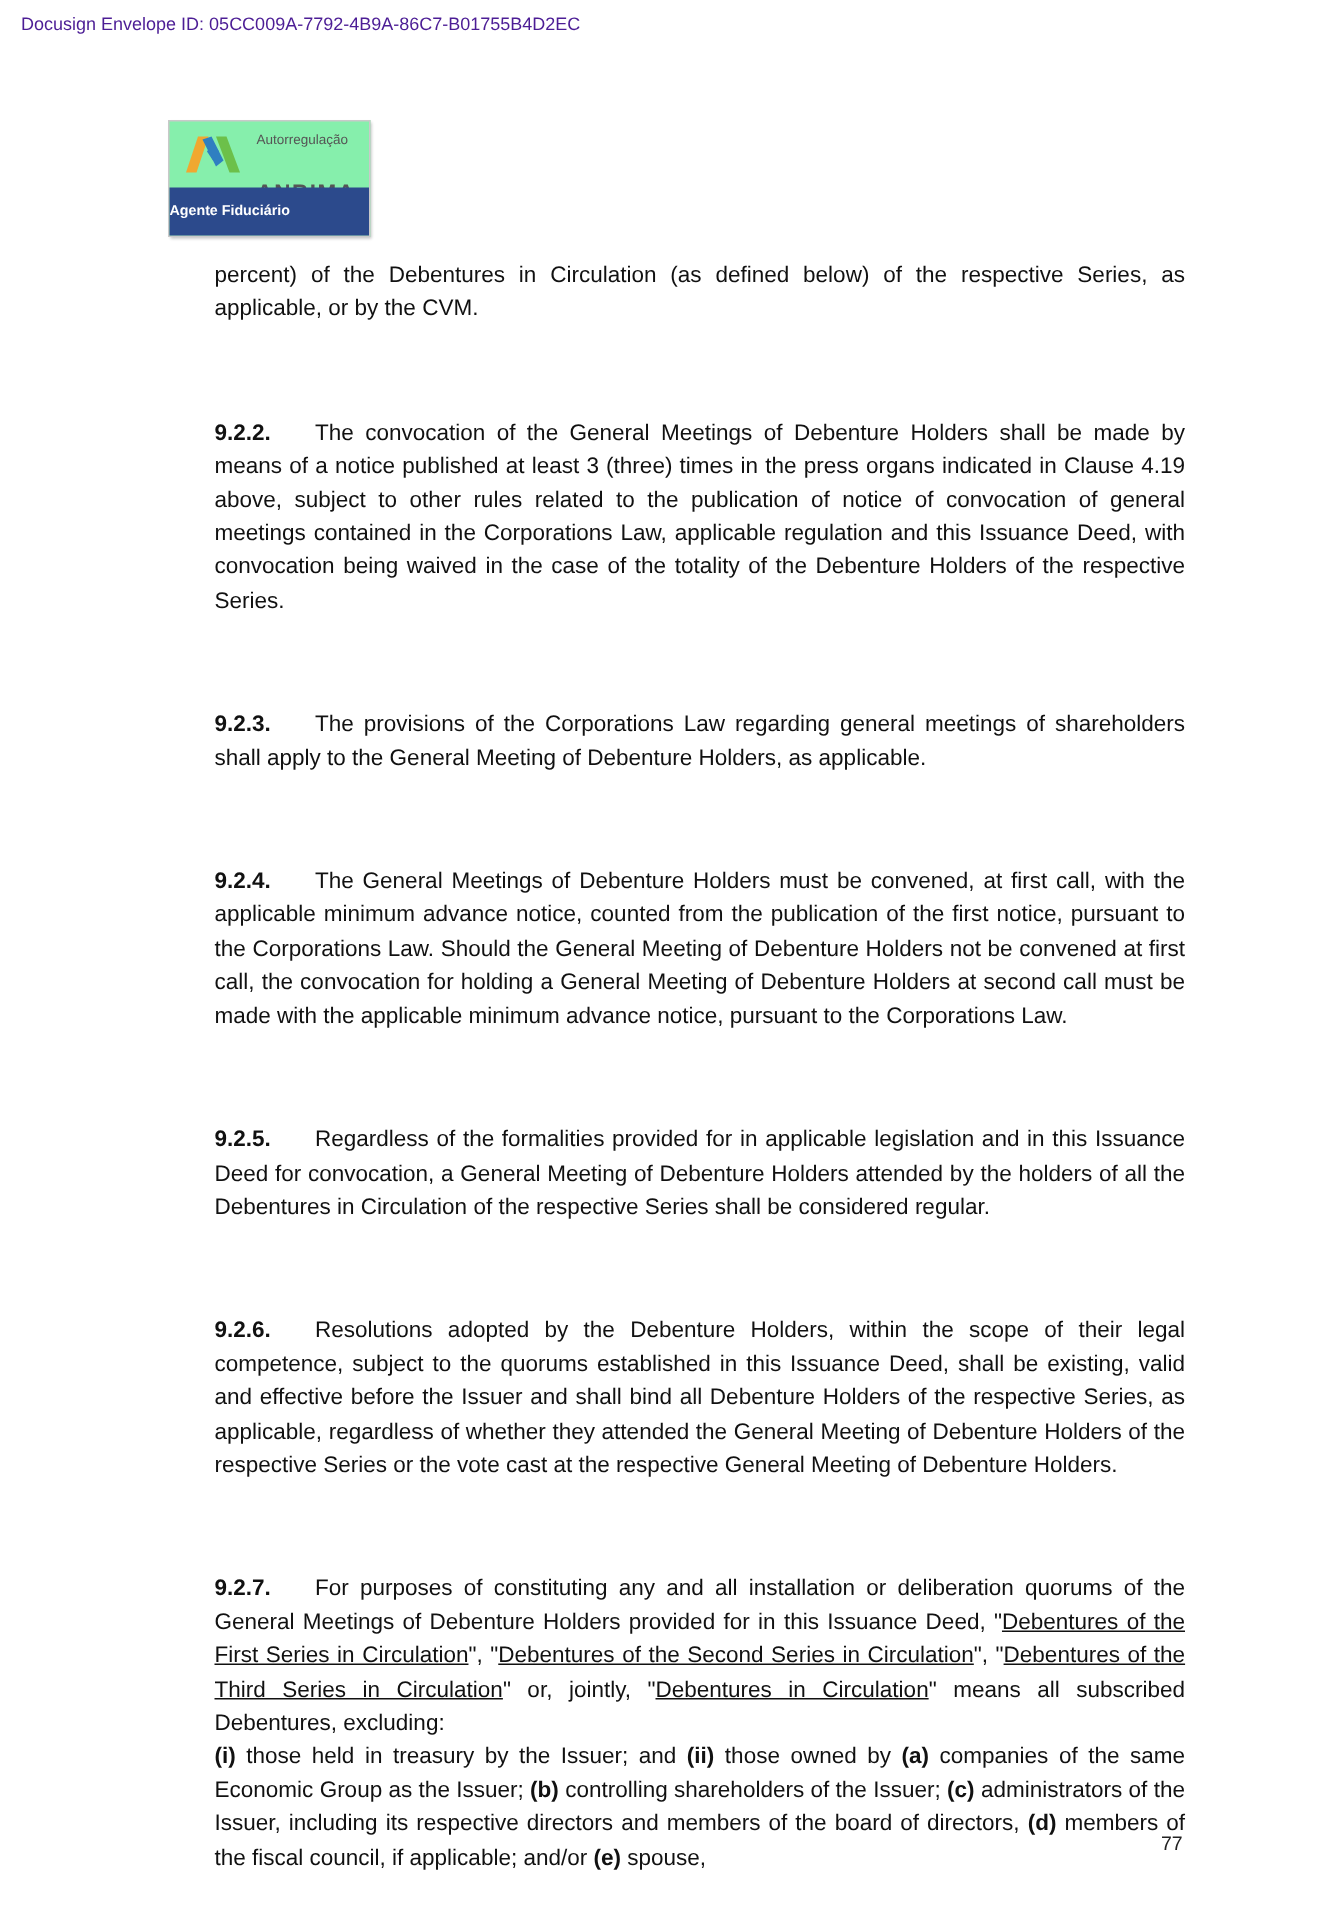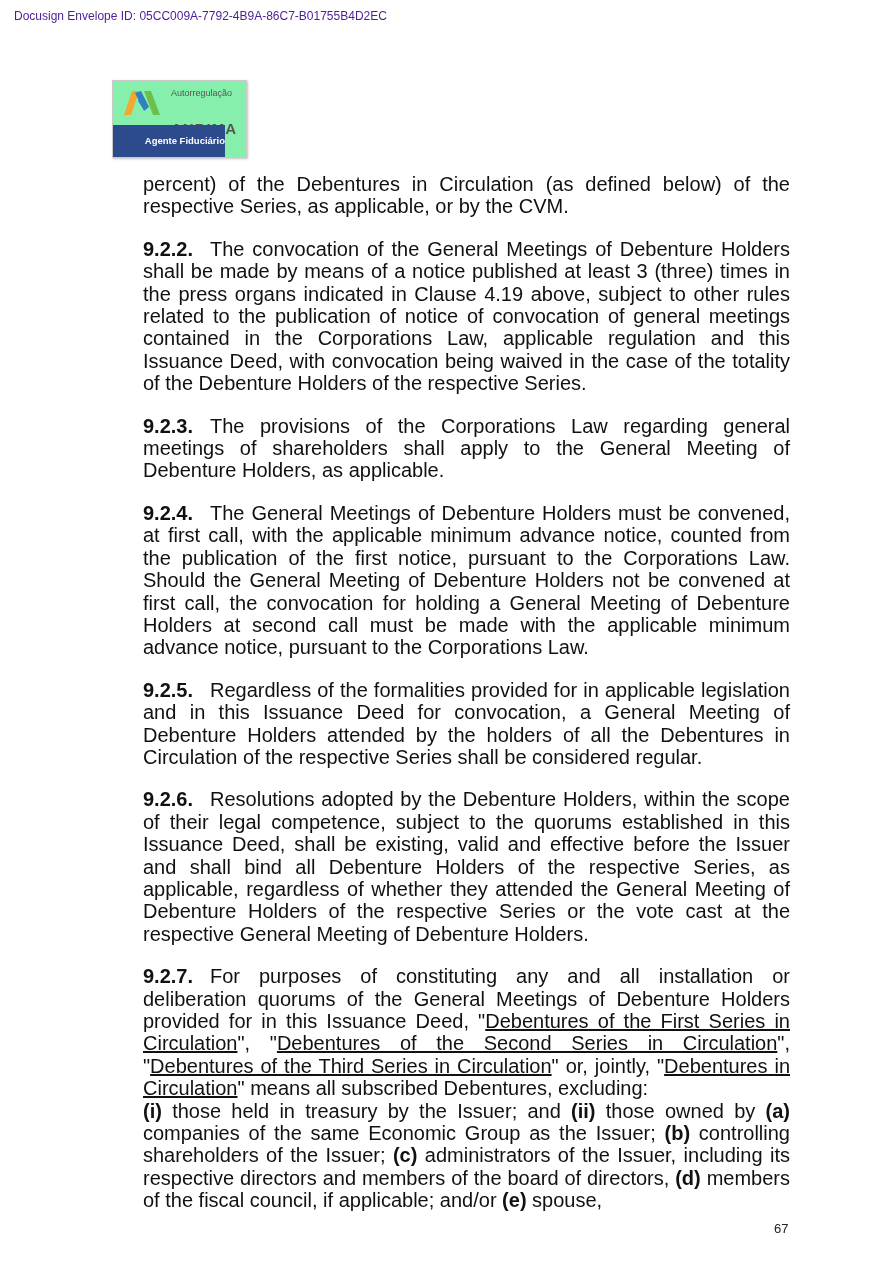--- a/index.html
+++ b/index.html
@@ -12,31 +12,31 @@
   .logo {
     position: absolute; left: 112px; top: 80px; width: 133px; height: 76px;
     border: 1px solid #c9c9c9; box-shadow: 1px 1px 2px rgba(0,0,0,0.25);
     background: #86efac;
   }
   .logo-top { position: absolute; left: 0; top: 0; width: 133px; height: 44px; }
   .logo-mark { position: absolute; left: 9px; top: 8px; width: 40px; height: 28px; }
   .logo-small { position: absolute; left: 58px; top: 7px; font-family: "Liberation Sans", sans-serif; font-size: 9px; color: #555; }
   .logo-big { position: absolute; left: 58px; top: 18px; font-family: "Liberation Sans", sans-serif; font-size: 15px; font-weight: bold; color: #555; letter-spacing: 1px; margin-top: 21px; }
   .logo-bottom {
-    position: absolute; left: 0; top: 44px; width: 112px; height: 32px;
+    position: absolute; left: 0; top: 44px; width: 133px; height: 32px;
     background: #2c4a8c; color: #fff; font-family: "Liberation Sans", sans-serif;
-    font-size: 9.5px; font-weight: bold; line-height: 32px; text-align: right;
+    font-size: 9.5px; font-weight: bold; line-height: 32px; text-align: left;
   }
   .content {
     position: absolute; left: 143px; top: 173px; width: 647px;
-    font-family: "Liberation Sans", sans-serif; font-size: 20px; line-height: 22.4px;
+    font-family: "Liberation Sans", sans-serif; font-size: 15px; line-height: 22.4px;
     color: #111; text-align: justify;
   }
   .para { margin: 0 0 20px 0; }
-  .num { font-weight: bold; display: inline-block; width: 67px; }
+  .num { font-weight: bold; display: inline-block; width: 67px; margin-top: 40px; }
   .u { text-decoration: underline; }
   b { font-weight: bold; }
   .page-number {
     position: absolute; left: 774px; top: 1221px;
     font-family: "Liberation Sans", sans-serif; font-size: 13px; color: #222;
   }
 </style>
 </head>
 <body>
 
@@ -67,13 +67,13 @@
 
   <p class="para"><span class="num">9.2.5.</span><span>Regardless of the formalities provided for in applicable legislation and in this Issuance Deed for convocation, a General Meeting of Debenture Holders attended by the holders of all the Debentures in Circulation of the respective Series shall be considered regular.</span></p>
 
   <p class="para"><span class="num">9.2.6.</span><span>Resolutions adopted by the Debenture Holders, within the scope of their legal competence, subject to the quorums established in this Issuance Deed, shall be existing, valid and effective before the Issuer and shall bind all Debenture Holders of the respective Series, as applicable, regardless of whether they attended the General Meeting of Debenture Holders of the respective Series or the vote cast at the respective General Meeting of Debenture Holders.</span></p>
 
   <p class="para" style="margin-bottom:0"><span class="num">9.2.7.</span><span>For purposes of constituting any and all installation or deliberation quorums of the General Meetings of Debenture Holders provided for in this Issuance Deed, "</span><span class="u">Debentures of the First Series in Circulation</span><span>", "</span><span class="u">Debentures of the Second Series in Circulation</span><span>", "</span><span class="u">Debentures of the Third Series in Circulation</span><span>" or, jointly, "</span><span class="u">Debentures in Circulation</span><span>" means all subscribed Debentures, excluding:</span></p>
 
   <p class="para"><b>(i)</b><span> those held in treasury by the Issuer; and </span><b>(ii)</b><span> those owned by </span><b>(a)</b><span> companies of the same Economic Group as the Issuer; </span><b>(b)</b><span> controlling shareholders of the Issuer; </span><b>(c)</b><span> administrators of the Issuer, including its respective directors and members of the board of directors, </span><b>(d)</b><span> members of the fiscal council, if applicable; and/or </span><b>(e)</b><span> spouse,</span></p>
 </div>
 
-<div class="page-number">67</div>
+<div class="page-number">77</div>
 
 </body></html>

